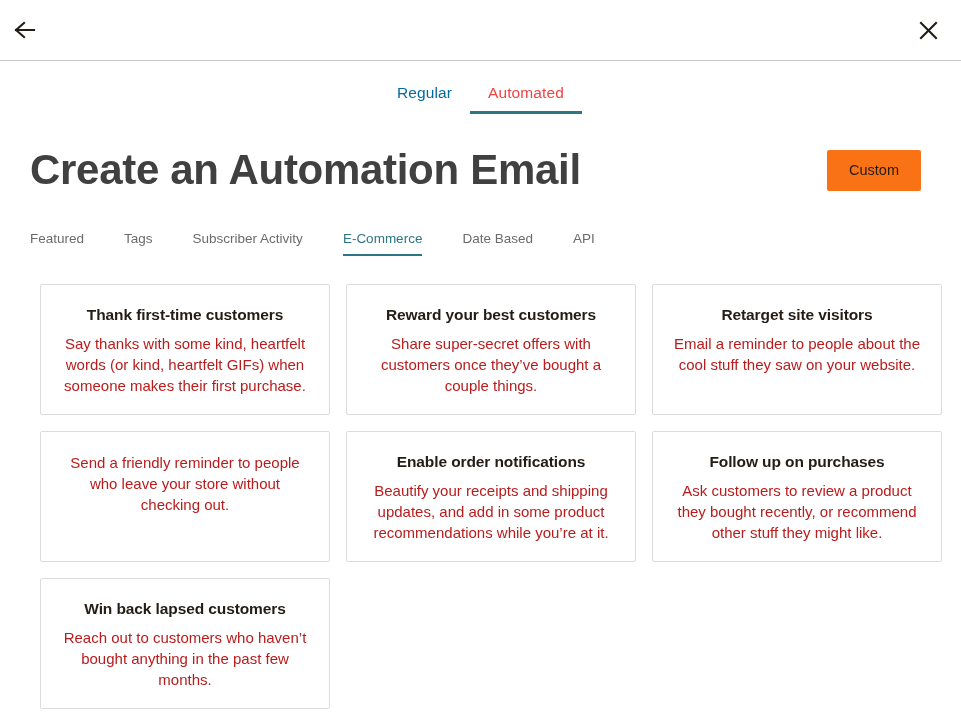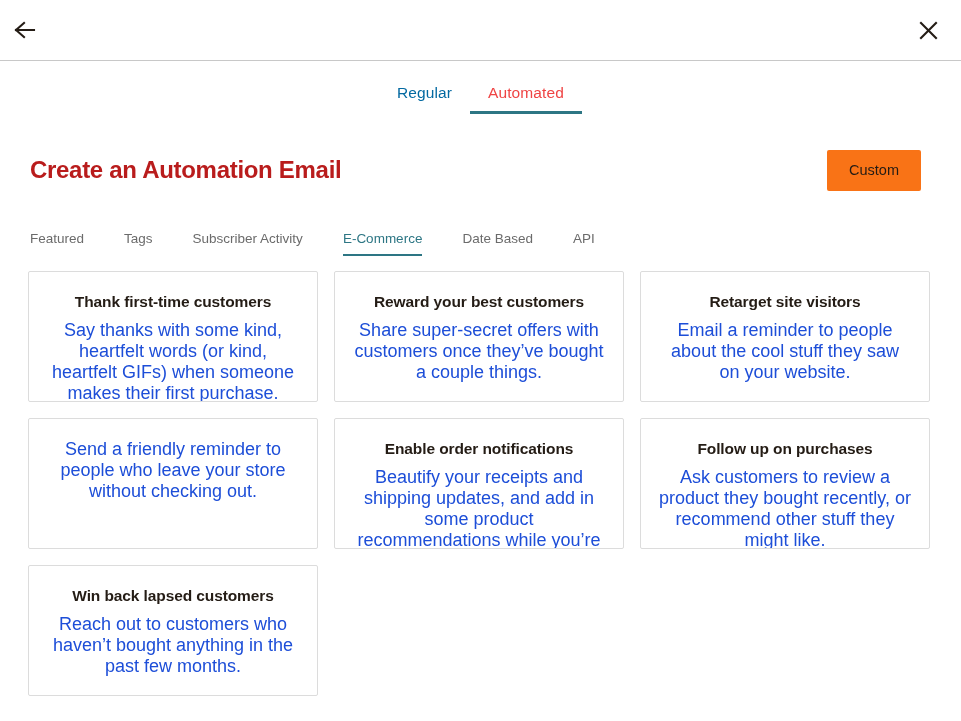--- a/index.html
+++ b/index.html
@@ -69,24 +69,24 @@
   
   .title-row {
     display: flex;
     align-items: center;
     justify-content: space-between;
     padding: 0 30px 0 30px;
     margin-top: 28px;
     height: 56px;
   }
   .page-title {
-    font-size: 24px;
+    font-size: 42px;
     line-height: 40px;
     font-weight: bold;
-    color: #b91c1c;
+    color: #404040;
     letter-spacing: -0.3px;
     margin: 0;
   }
   .custom-btn {
     background: #f97316;
     border: none;
     color: #241c15;
     font-family: "Liberation Sans", sans-serif;
     font-size: 14.5px;
     line-height: 17px;
@@ -117,45 +117,45 @@
   .stab.active {
     color: #2d7684;
     border-bottom-color: #2d7684;
   }
 
   
   .grid {
     display: grid;
     grid-template-columns: 290px 290px 290px;
     gap: 16px;
-    padding: 0 28px;
-    margin-top: 15px;
+    padding: 0 40px;
+    margin-top: 28px;
   }
   .card {
     border: 1px solid #dcdcdc;
     border-radius: 2px;
     background: #ffffff;
     height: 131px;
     padding: 20px 14px 14px 14px;
     text-align: center;
     cursor: pointer;
     overflow: hidden;
   }
   .card-title {
     font-size: 15.5px;
     line-height: 19px;
     font-weight: bold;
     color: #241c15;
     margin: 0 0 9px 0;
     letter-spacing: -0.1px;
   }
   .card-desc {
-    font-size: 18px;
+    font-size: 15px;
     line-height: 21px;
-    color: #1d4ed8;
+    color: #b91c1c;
     margin: 0;
     padding: 0 4px;
   }
 </style>
 </head>
 <body>
 
 <div class="topbar">
   <button class="icon-btn back">
     <span>

